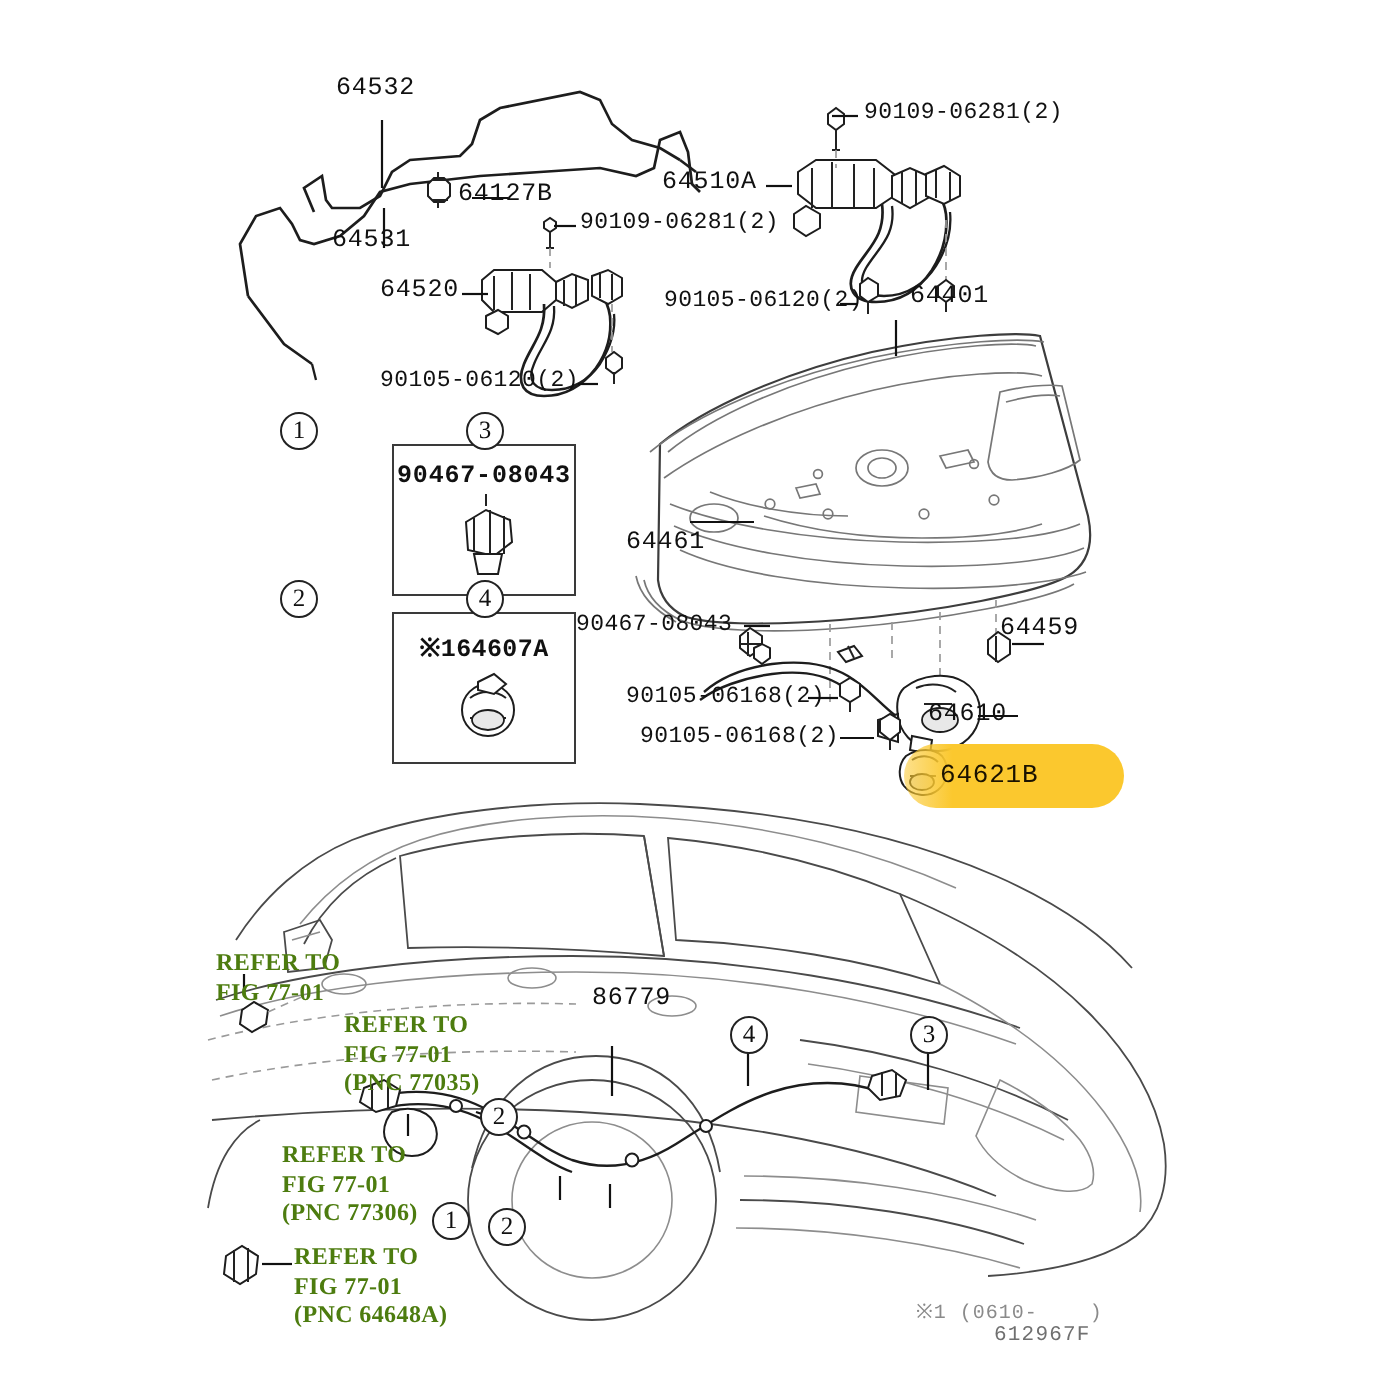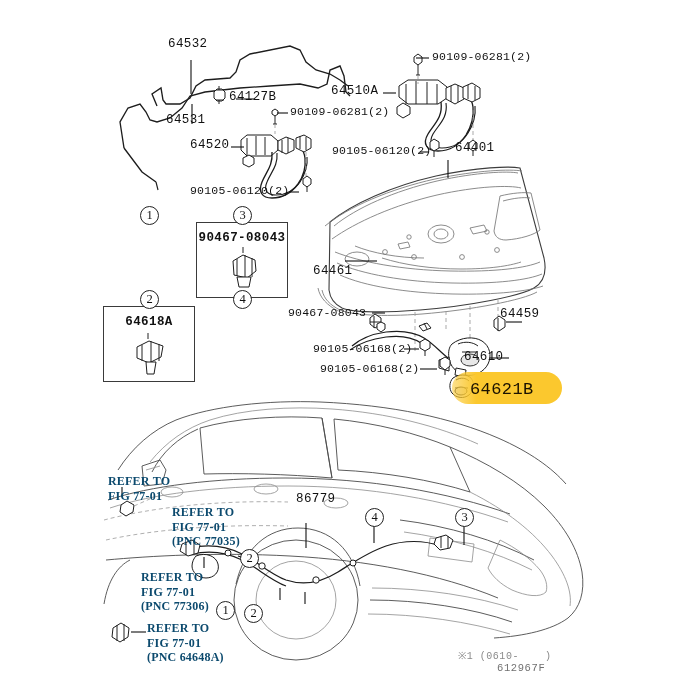--- a/index.html
+++ b/index.html
@@ -24,21 +24,21 @@
     white-space: pre;
     letter-spacing: 0.4px;
     line-height: 1.05;
   }
   .lbl.sm { font-size: 11.5px; letter-spacing: 0.2px; }
   .refer {
     position: absolute;
     font-family: "Liberation Serif", "DejaVu Serif", serif;
     font-size: 12px;
     font-weight: 700;
-    color: #0c4a6e;
+    color: #4d7c0f;
     white-space: pre;
     line-height: 1.22;
     letter-spacing: 0.2px;
   }
   .footer-note {
     position: absolute;
     font-family: "Liberation Mono", "DejaVu Sans Mono", monospace;
     font-size: 10px;
     color: #8a8a8a;
     white-space: pre;
@@ -283,46 +283,49 @@
 
   <div class="lbl" style="left:455px; top:142px;">64401</div>
   <div class="lbl" style="left:313px; top:265px;">64461</div>
   <div class="lbl" style="left:500px; top:308px;">64459</div>
   <div class="lbl sm" style="left:288px; top:307px;">90467-08043</div>
   <div class="lbl" style="left:464px; top:351px;">64610</div>
   <div class="lbl sm" style="left:313px; top:343px;">90105-06168(2)</div>
   <div class="lbl sm" style="left:320px; top:363px;">90105-06168(2)</div>
 
   <div class="hl-pill fade" style="left:452px; top:372px; width:110px; height:32px;"></div>
-  <div class="lbl on-hl" style="left:470px; top:381px; font-size:17px;">64621B</div>
+  <div class="lbl on-hl" style="left:470px; top:381px; font-size:13px;">64621B</div>
 
   <div class="circnum" style="left:140px; top:206px;">1</div>
 
   <div class="legendbox" style="left:196px; top:222px; width:92px; height:76px;">
     <div class="legend-pn">90467-08043</div>
     <svg class="layer" style="width:92px;height:76px">
       <path class="part" d="M36,38 l10,-6 l12,5 l1,11 l-9,7 l-13,-3 z"></path>
       <path class="pt" d="M40,36 l0,17 M48,32 l0,22 M55,35 l0,19"></path>
       <path class="part" d="M40,54 l14,0 l-2,10 l-10,0 z"></path>
       <path class="pt" d="M46,30 l0,-6"></path>
     </svg>
   </div>
   <div class="circnum" style="left:233px; top:206px;">3</div>
 
-  <div class="legendbox" style="left:103px; top:306px; width:92px; height:76px;">
-    <div class="legend-pn">64618A</div>
+  <div class="circnum" style="left:140px; top:290px;">2</div>
+
+  <div class="legendbox" style="left:196px; top:306px; width:92px; height:76px;">
+    <div class="legend-pn" style="letter-spacing:0.2px;">
+      <span>※1</span><span>64607A</span>
+    </div>
     <svg class="layer" style="width:92px;height:76px">
-      <path class="part" d="M33,40 l12,-6 l14,5 l-2,11 l-12,6 l-12,-5 z"></path>
-      <path class="pt" d="M38,38 l0,16 M47,34 l0,22 M55,37 l0,17"></path>
-      <path class="part" d="M42,55 l10,0 l-2,12 l-7,0 z"></path>
-      <path class="pt" d="M44,32 l0,-6"></path>
+      <ellipse class="part" cx="47" cy="48" rx="13" ry="13"></ellipse>
+      <path class="pt" d="M38,42 C43,38 51,38 56,42"></path>
+      <path class="pt" d="M38,52 l18,0"></path>
+      <ellipse class="partg" cx="47" cy="53" rx="8" ry="5"></ellipse>
+      <path class="part" d="M42,34 l8,-4 l6,5 l-6,5 l-8,-2 z"></path>
     </svg>
   </div>
-  <div class="circnum" style="left:140px; top:290px;">2</div>
-
   <div class="circnum" style="left:233px; top:290px;">4</div>
 
   <svg class="layer">
 
     <path class="car" d="M118,470 C132,448 152,430 176,420 C212,406 268,400 320,402 C392,405 452,418 498,438 C530,452 552,468 566,484"></path>
     <path class="carlight" d="M150,462 C166,442 186,428 210,420 C244,409 290,406 332,409 C388,413 438,426 478,444"></path>
 
     <path class="car" d="M152,472 C162,452 178,438 198,429"></path>
 
     <path class="car" d="M200,428 C236,418 282,415 322,418 L332,478 C286,474 240,473 204,474 Z"></path>

